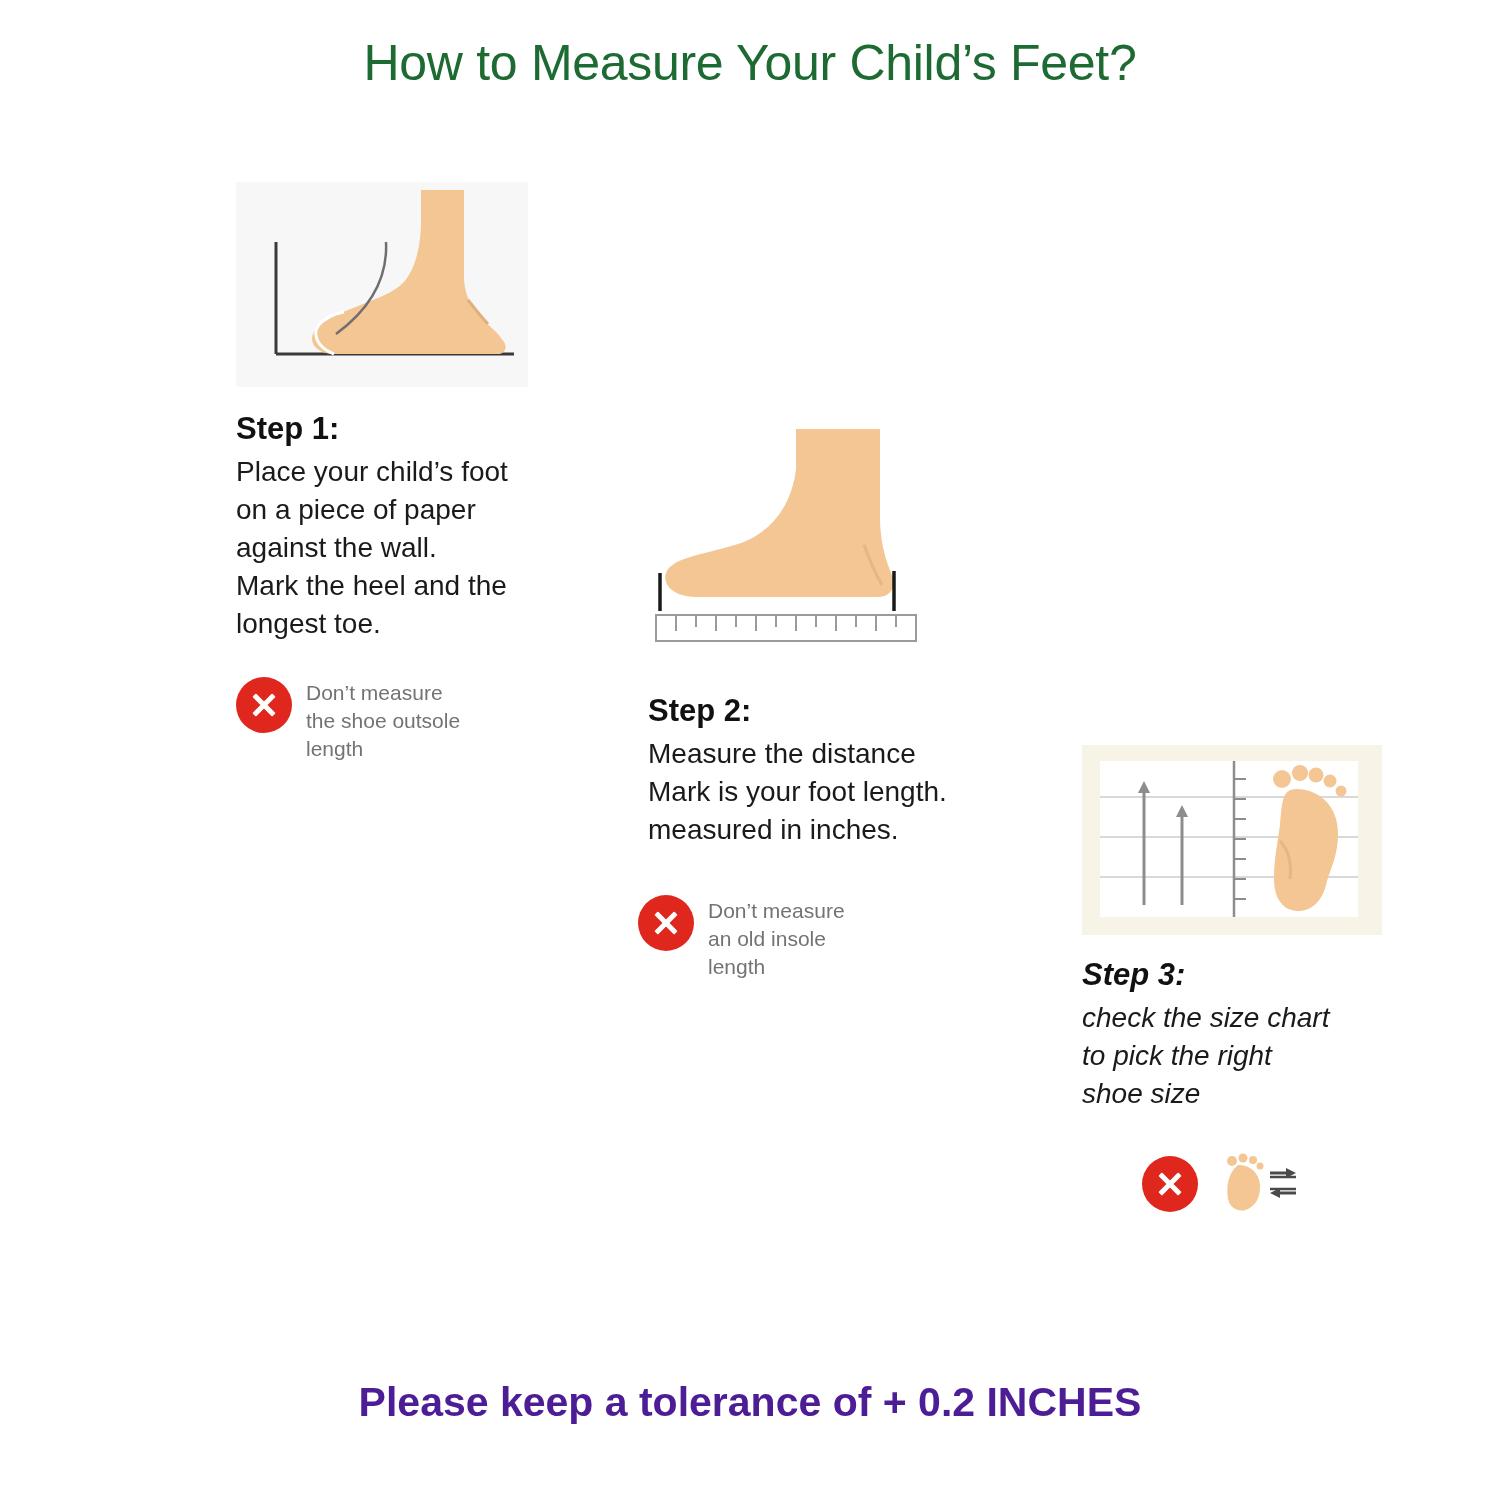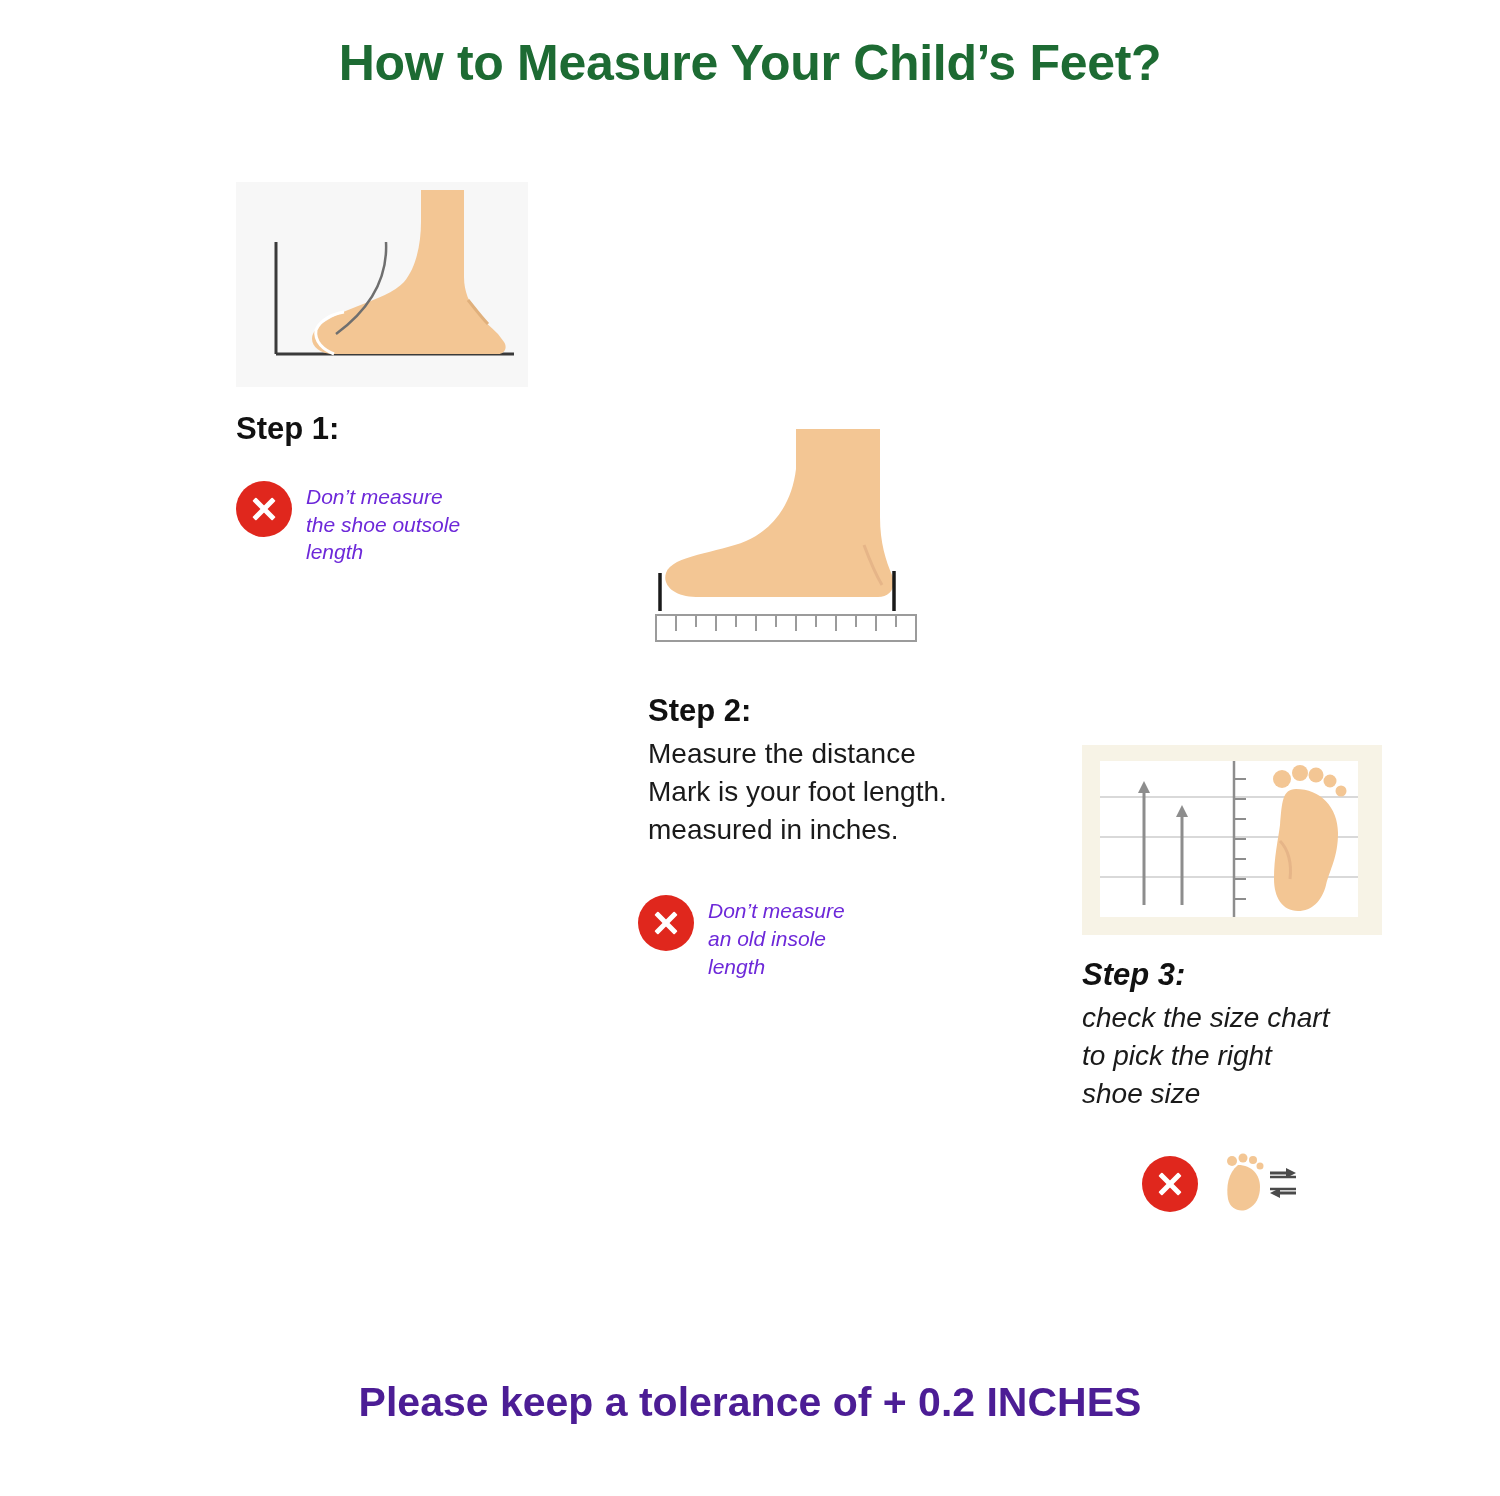--- a/index.html
+++ b/index.html
@@ -16,21 +16,21 @@
   }
 
   
   .title {
     position: absolute;
     top: 34px;
     left: 0;
     width: 100%;
     text-align: center;
     font-size: 50px;
-    font-weight: bold;
+    font-weight: normal;
     color: #1d6b33;
     letter-spacing: -0.3px;
   }
 
   
   .step-heading {
     font-size: 31px;
     font-weight: bold;
     color: #111111;
     margin: 0 0 6px 0;
@@ -66,23 +66,22 @@
     height: 5px;
     background: #ffffff;
     border-radius: 1px;
     transform-origin: center;
   }
   .x-badge::before { transform: translate(-50%,-50%) rotate(45deg); }
   .x-badge::after  { transform: translate(-50%,-50%) rotate(-45deg); }
   .warn-text {
     font-size: 21px;
     line-height: 1.32;
-    color: #6d28d9;
+    color: #737373;
     padding-top: 2px;
-    font-style: italic;
   }
   .warn-text p { margin: 0; }
 
   
   #step1 {
     position: absolute;
     left: 236px;
     top: 182px;
     width: 310px;
   }
@@ -160,20 +159,27 @@
       <path d="M98,172 C88,168 78,160 80,148 C84,138 96,132 108,130" fill="none" stroke="#ffffff" stroke-width="3"></path>
 
       <path d="M150,60 C152,100 130,130 100,152" fill="none" stroke="#6f6f6f" stroke-width="2.5"></path>
 
       <path d="M232,118 C240,128 246,136 252,142" fill="none" stroke="#e0b07c" stroke-width="3"></path>
     </svg>
   </div>
 
   <div class="text-wrap">
     <div class="step-heading">Step 1:</div>
+    <div class="step-body">
+      <p>Place your child’s foot</p>
+      <p>on a piece of paper</p>
+      <p>against the wall.</p>
+      <p>Mark the heel and the</p>
+      <p>longest toe.</p>
+    </div>
   </div>
 
   <div class="warn">
     <div class="x-badge"></div>
     <div class="warn-text">
       <p>Don’t measure</p>
       <p>the shoe outsole</p>
       <p>length</p>
     </div>
   </div>

